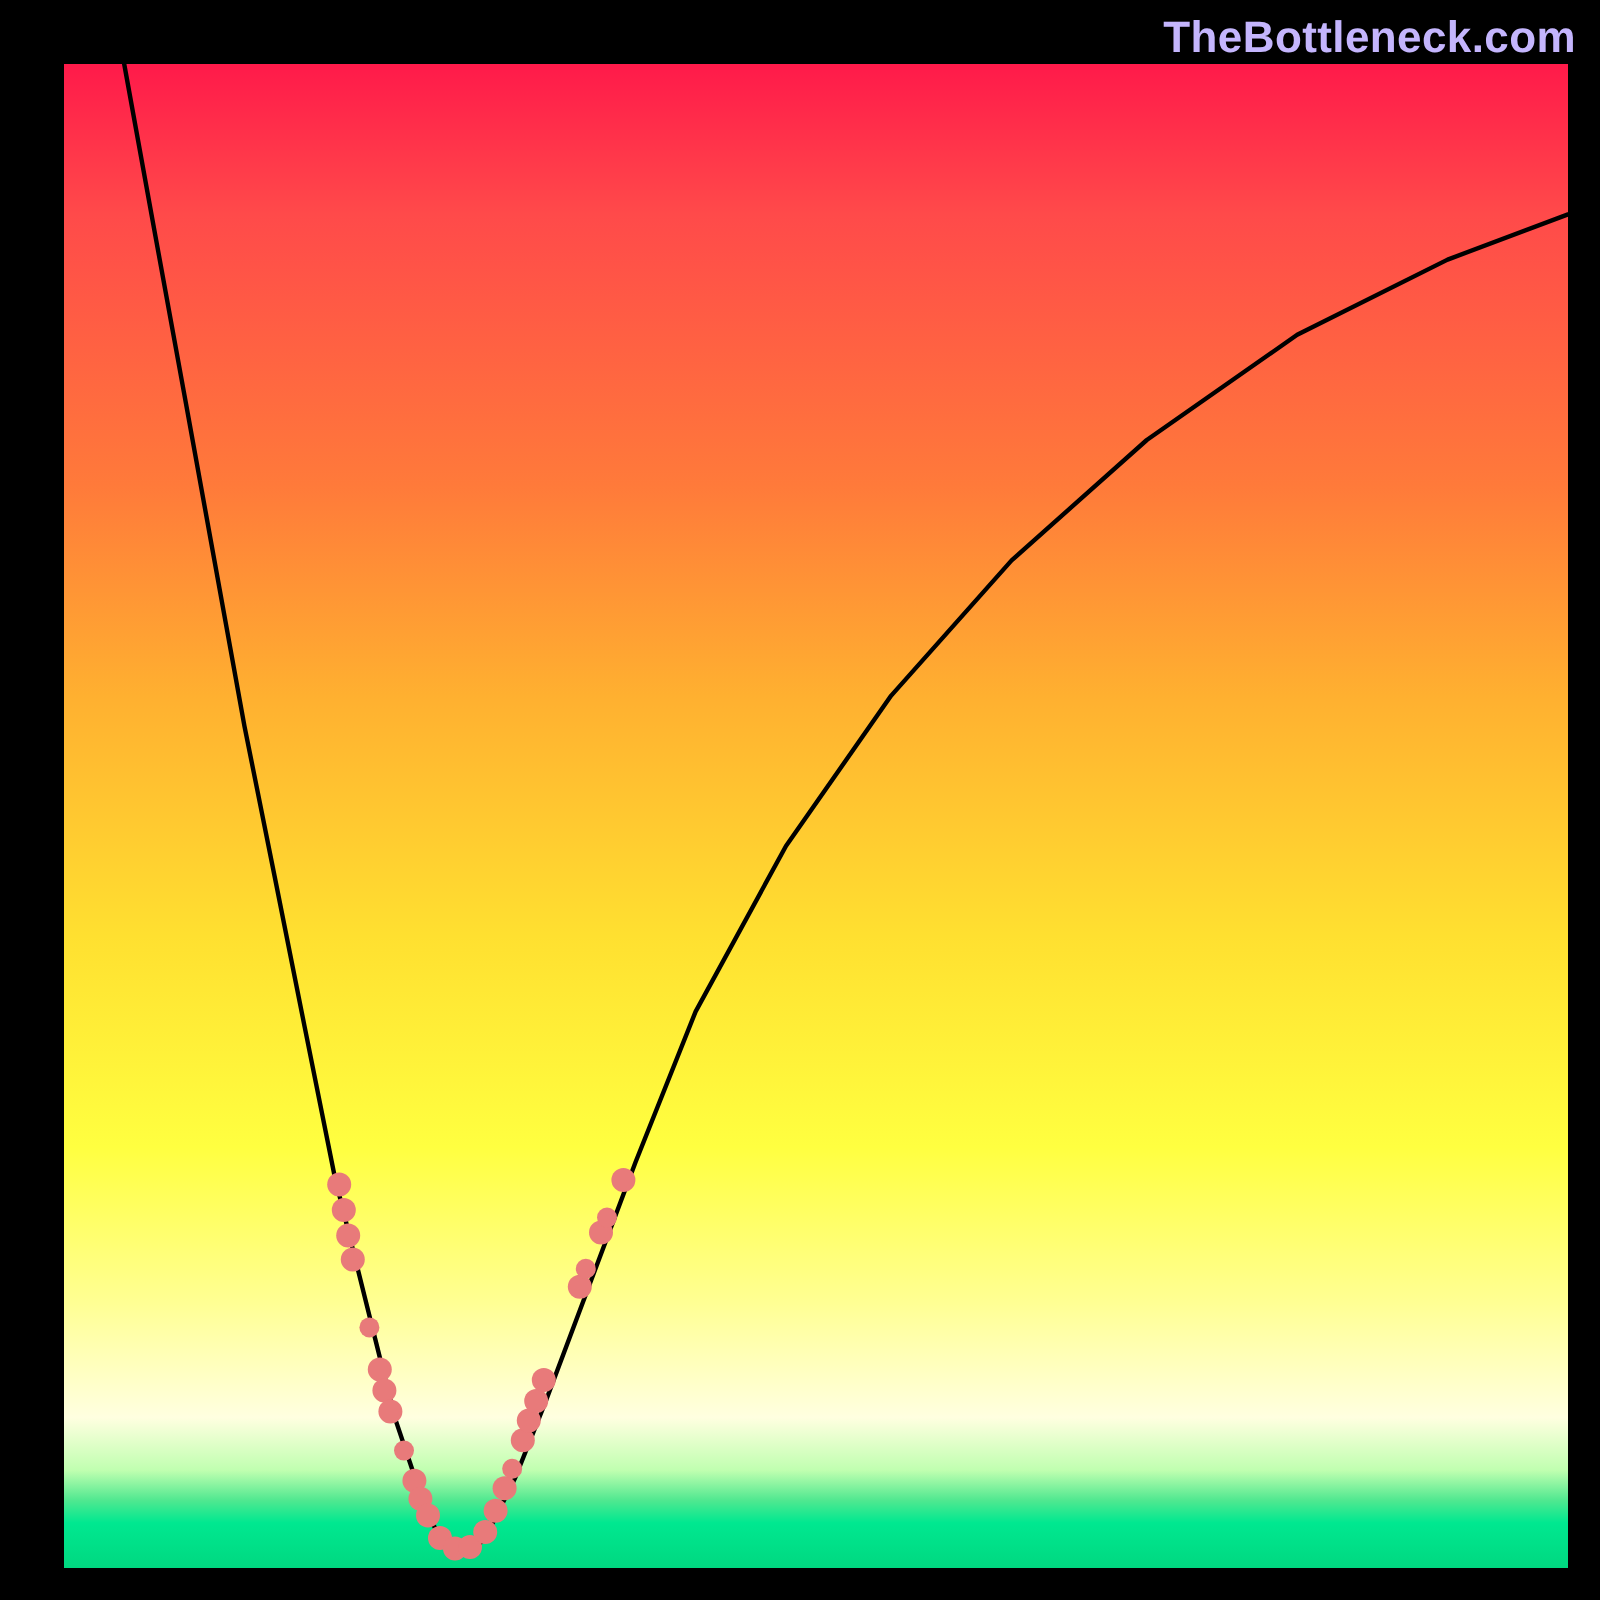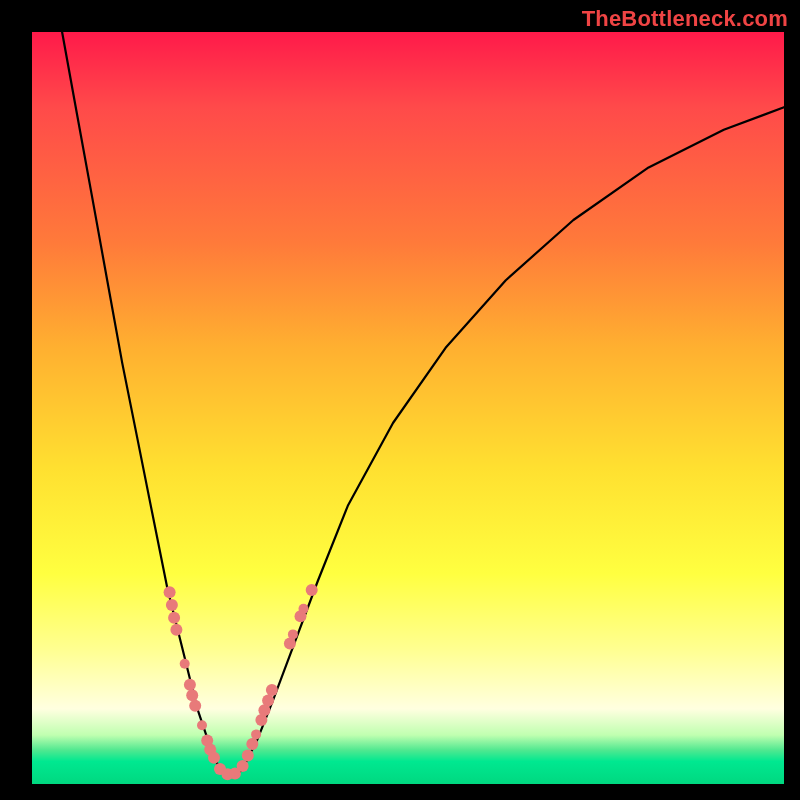--- a/index.html
+++ b/index.html
@@ -28,21 +28,21 @@
       #ffffe0 90%,
       #c0ffb0 93.5%,
       #50e890 95.5%,
       #00e890 97%,
       #00d880 100%);
   }
   .watermark {
     position: absolute;
     top: 6px;
     right: 12px;
-    color: #ef4444;
+    color: #c4b5fd;
     font-size: 22px;
     font-weight: 600;
     letter-spacing: 0.2px;
     user-select: none;
   }
   svg.plot {
     position: absolute;
     left: 0;
     top: 0;
     width: 752px;

